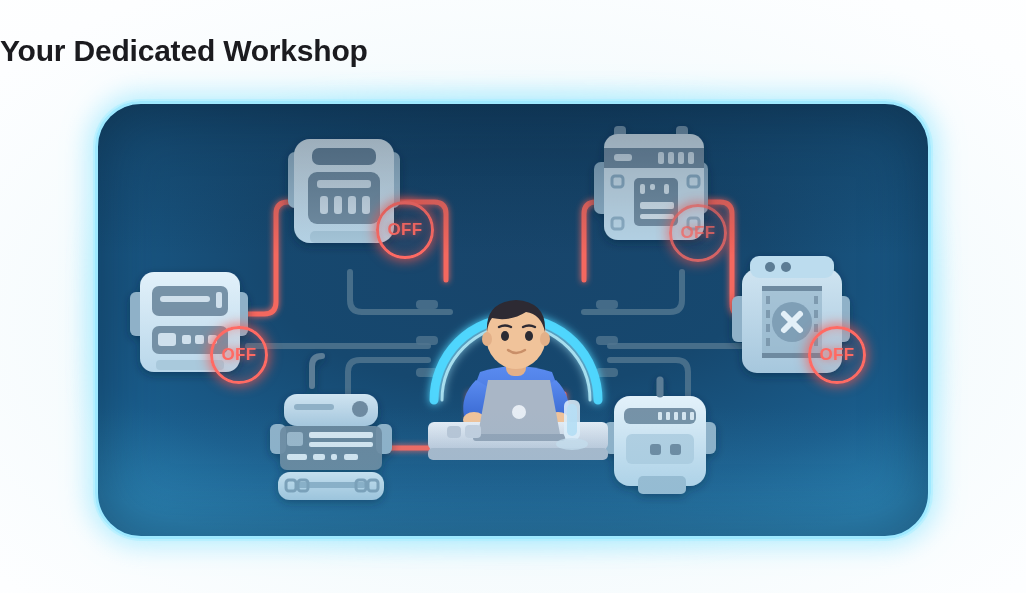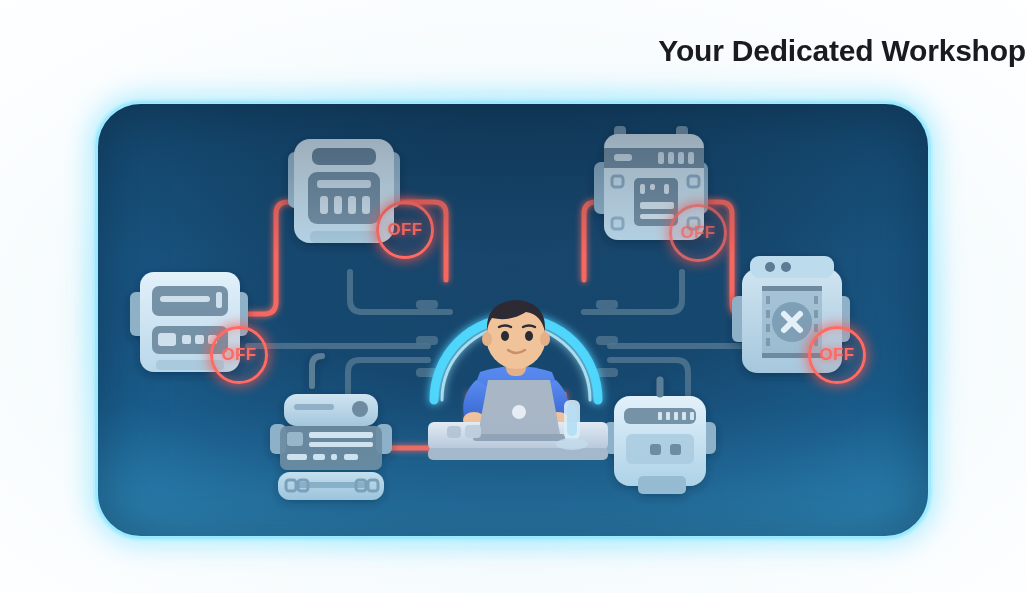--- a/index.html
+++ b/index.html
@@ -17,21 +17,21 @@
       #ffffff;
     position: relative;
   }
 
   
   .page-title {
     position: absolute;
     top: 34px;
     left: 0;
     width: 100%;
-    text-align: right;
+    text-align: left;
     font-size: 30px;
     font-weight: bold;
     color: #1b1b1f;
     letter-spacing: -0.2px;
   }
 
   
   .panel-glow {
     position: absolute;
     left: 84px;

